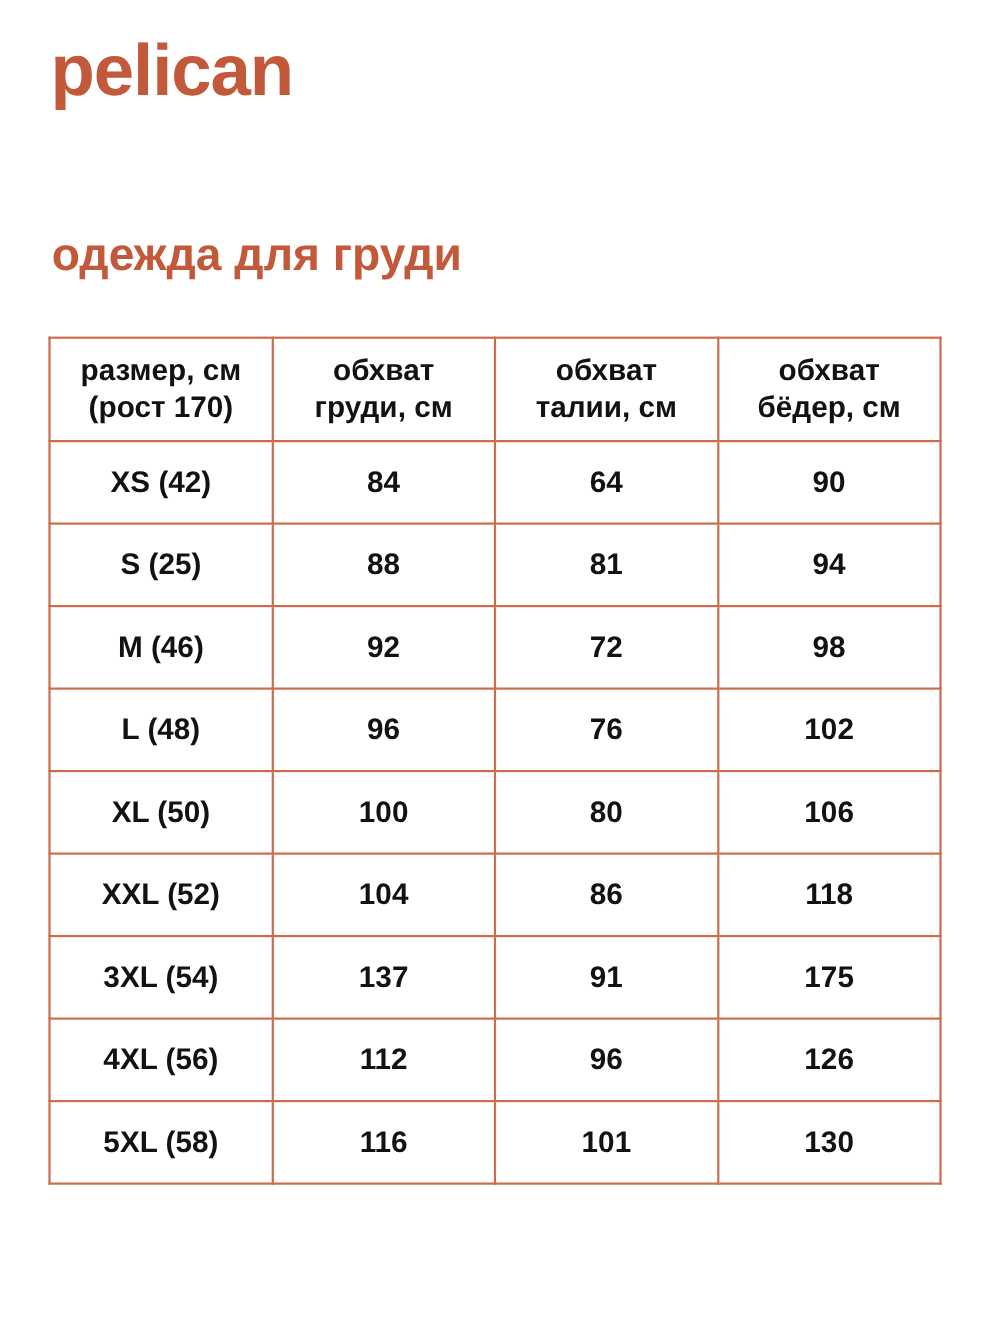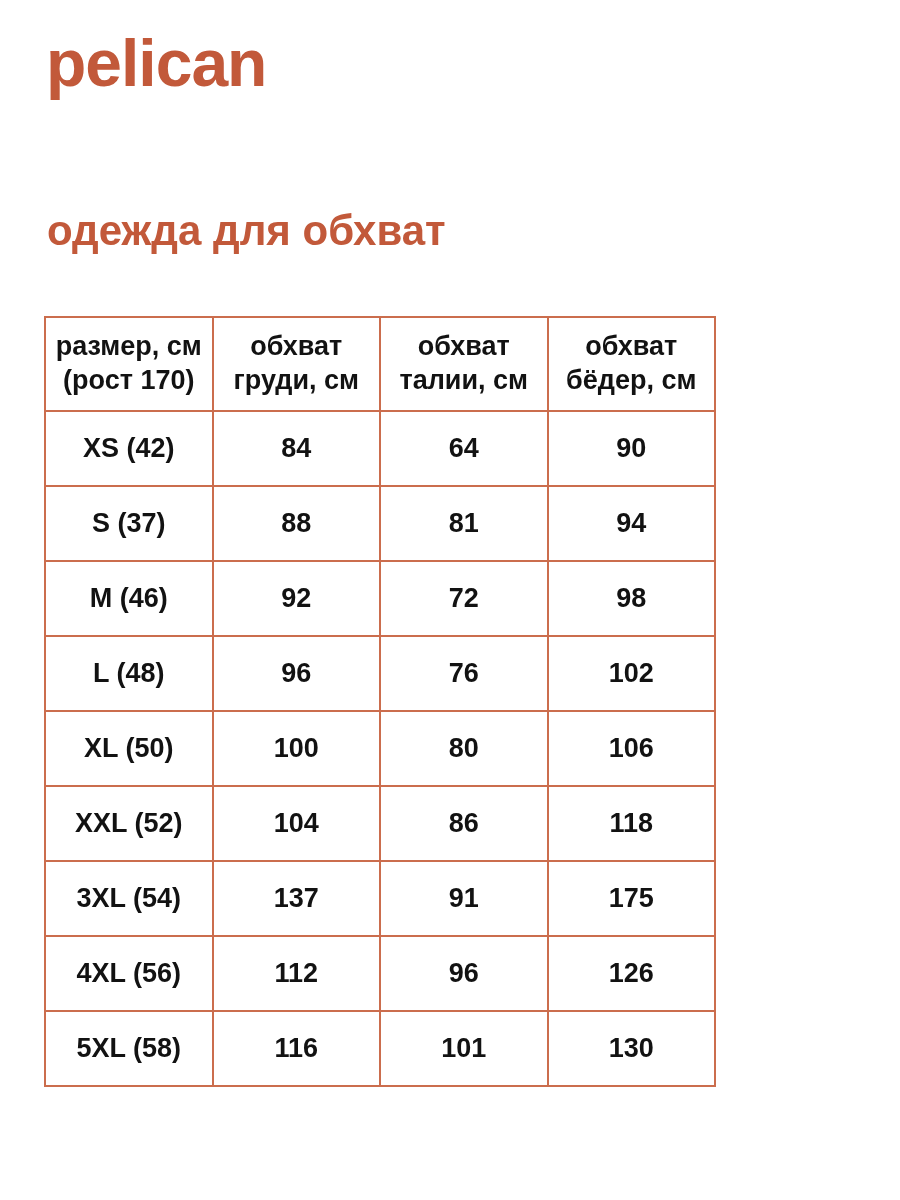--- a/index.html
+++ b/index.html
@@ -32,22 +32,22 @@
     top: 208px;
     font-size: 42px;
     font-weight: 800;
     color: #c2593a;
     line-height: 1.1;
     letter-spacing: 0px;
   }
   table.size-table {
     position: absolute;
     left: 44px;
-    top: 316px;
-    width: 672px;
+    top: 306px;
+    width: 812px;
     border-collapse: collapse;
     table-layout: fixed;
   }
   table.size-table th,
   table.size-table td {
     border: 2px solid #cb6d4d;
     text-align: center;
     vertical-align: middle;
     color: #121212;
     font-weight: 700;
@@ -64,21 +64,21 @@
   }
   .hdr-line { display: block; }
 </style>
 </head>
 <body>
 
 <div class="page">
 
   <div class="logo">pelican</div>
 
-  <div class="page-title">одежда для обхват</div>
+  <div class="page-title">одежда для груди</div>
 
   <table class="size-table">
     <thead>
       <tr>
         <th>
           <span class="hdr-line">размер, см</span>
           <span class="hdr-line">(рост 170)</span>
         </th>
         <th>
           <span class="hdr-line">обхват</span>
@@ -95,21 +95,21 @@
       </tr>
     </thead>
     <tbody>
         <tr>
           <td>XS (42)</td>
           <td>84</td>
           <td>64</td>
           <td>90</td>
         </tr>
         <tr>
-          <td>S (37)</td>
+          <td>S (25)</td>
           <td>88</td>
           <td>81</td>
           <td>94</td>
         </tr>
         <tr>
           <td>M (46)</td>
           <td>92</td>
           <td>72</td>
           <td>98</td>
         </tr>

